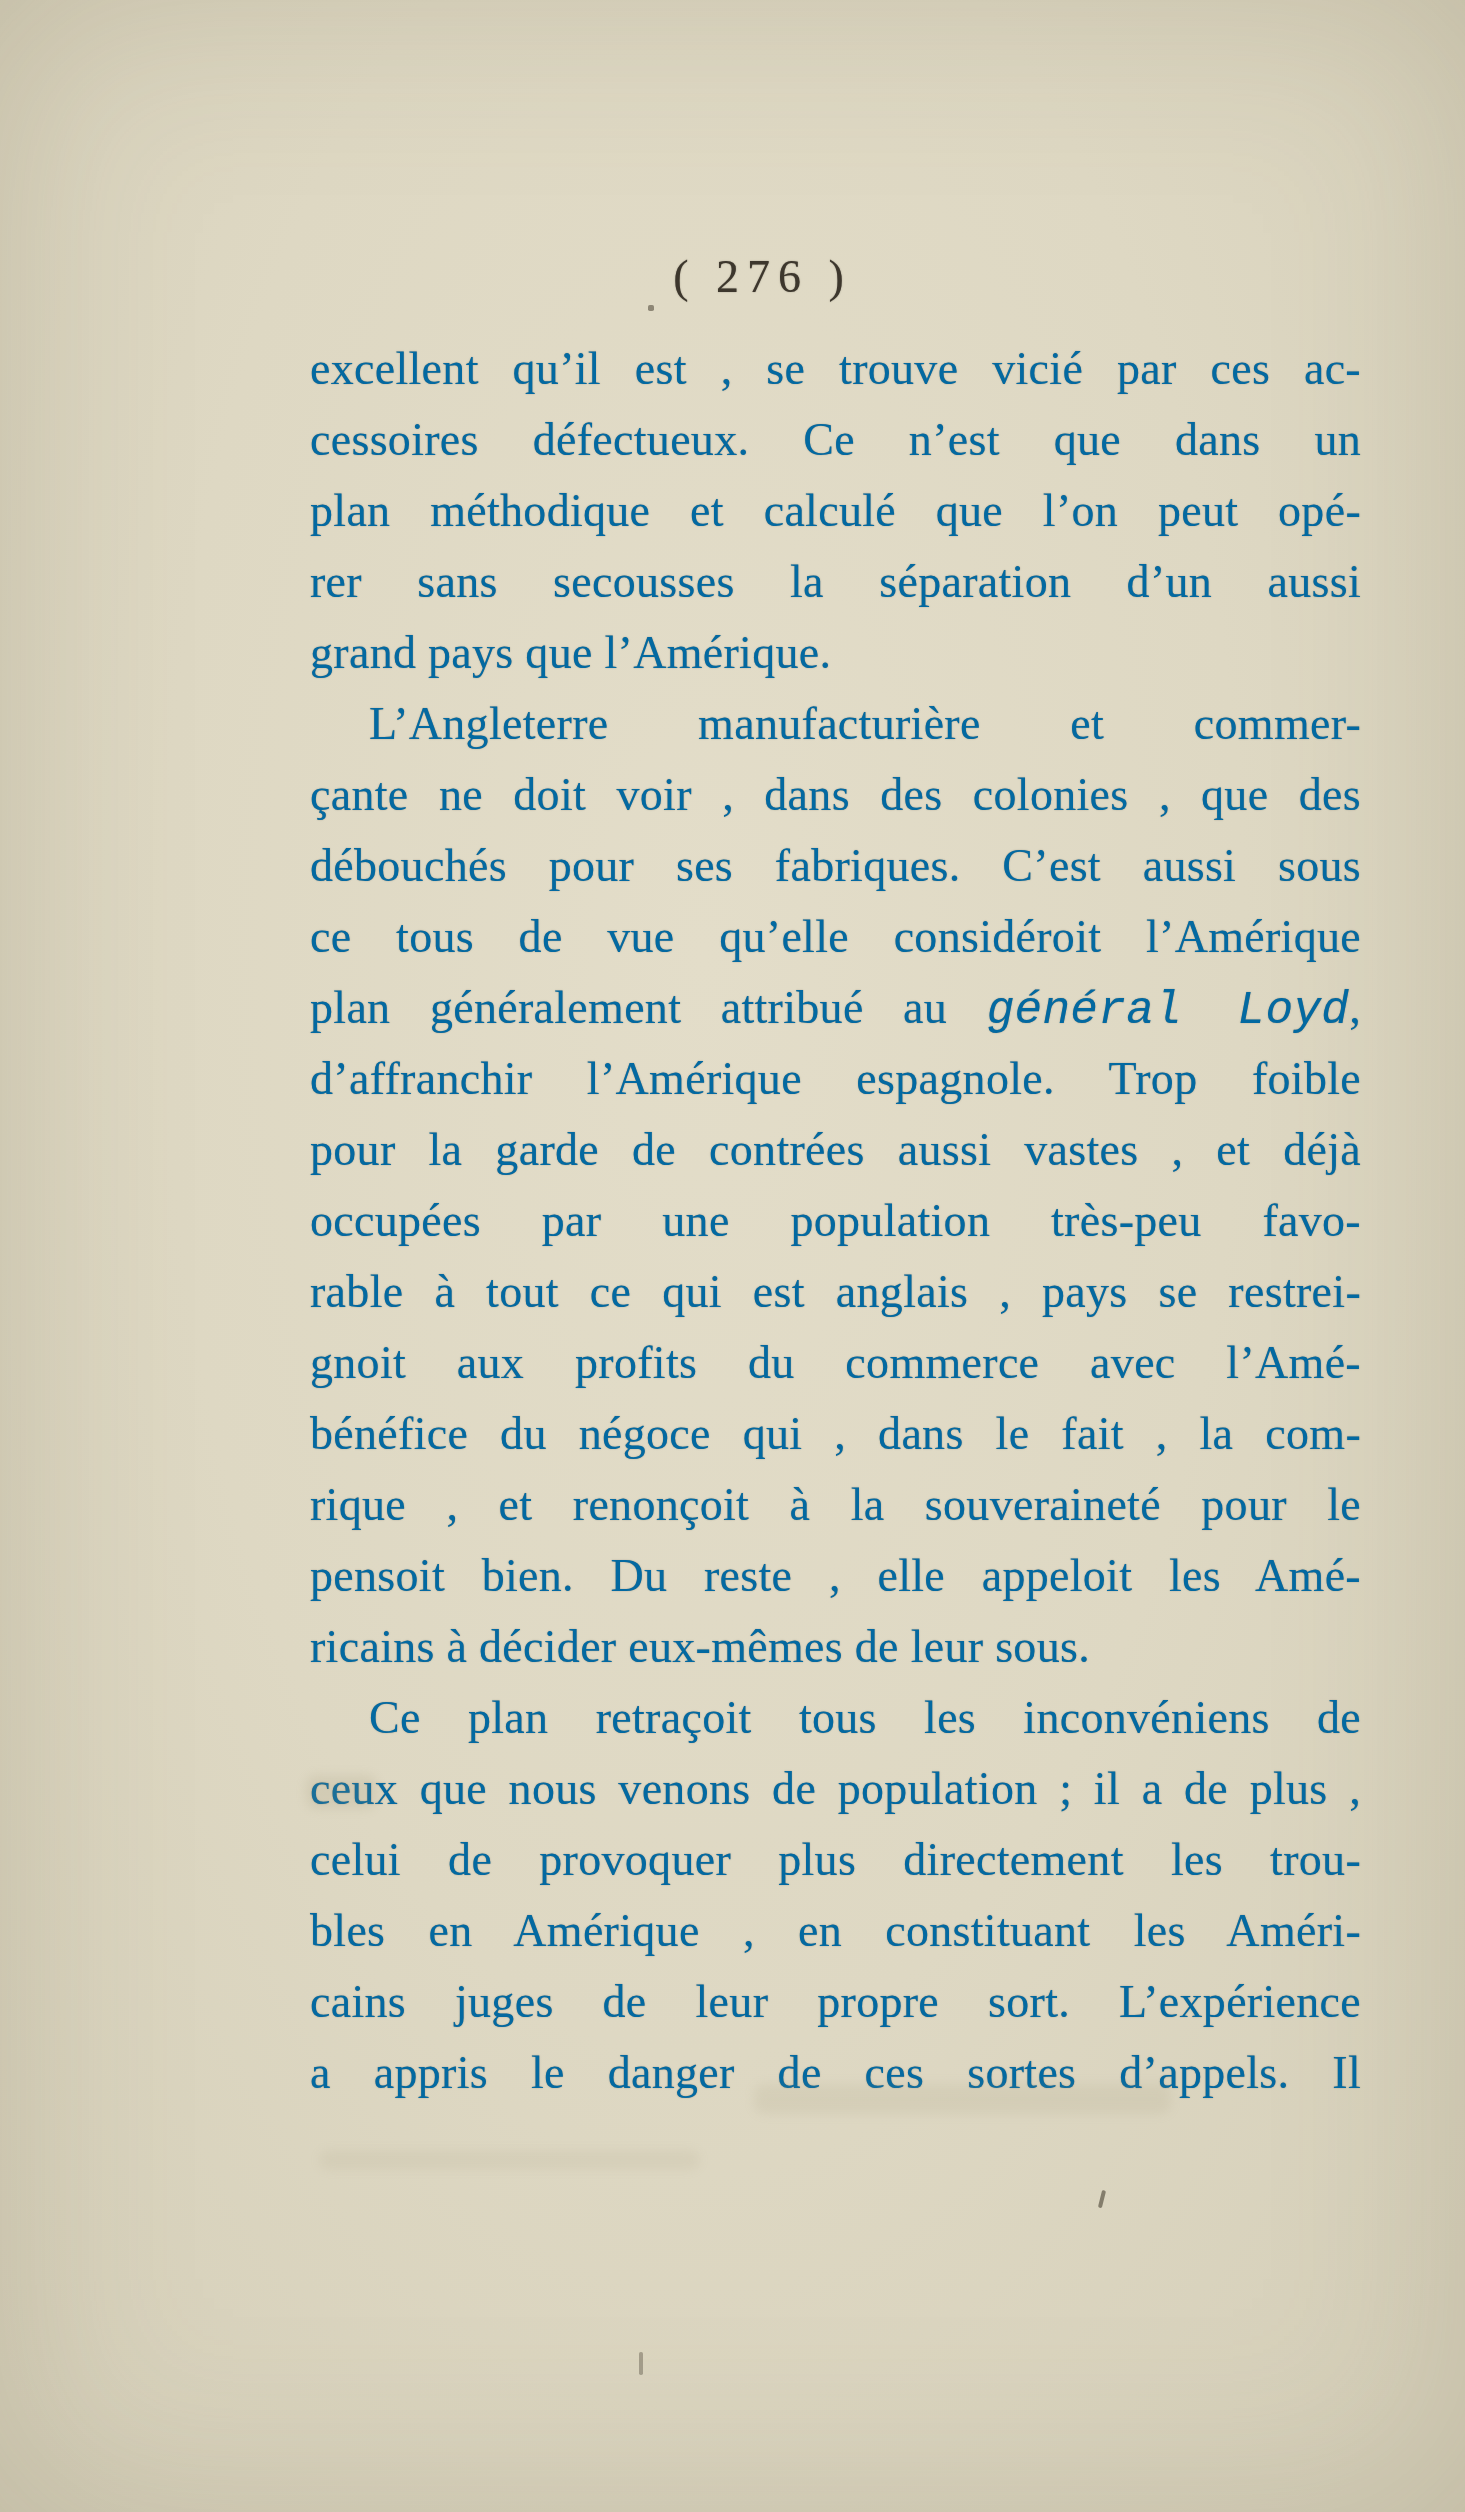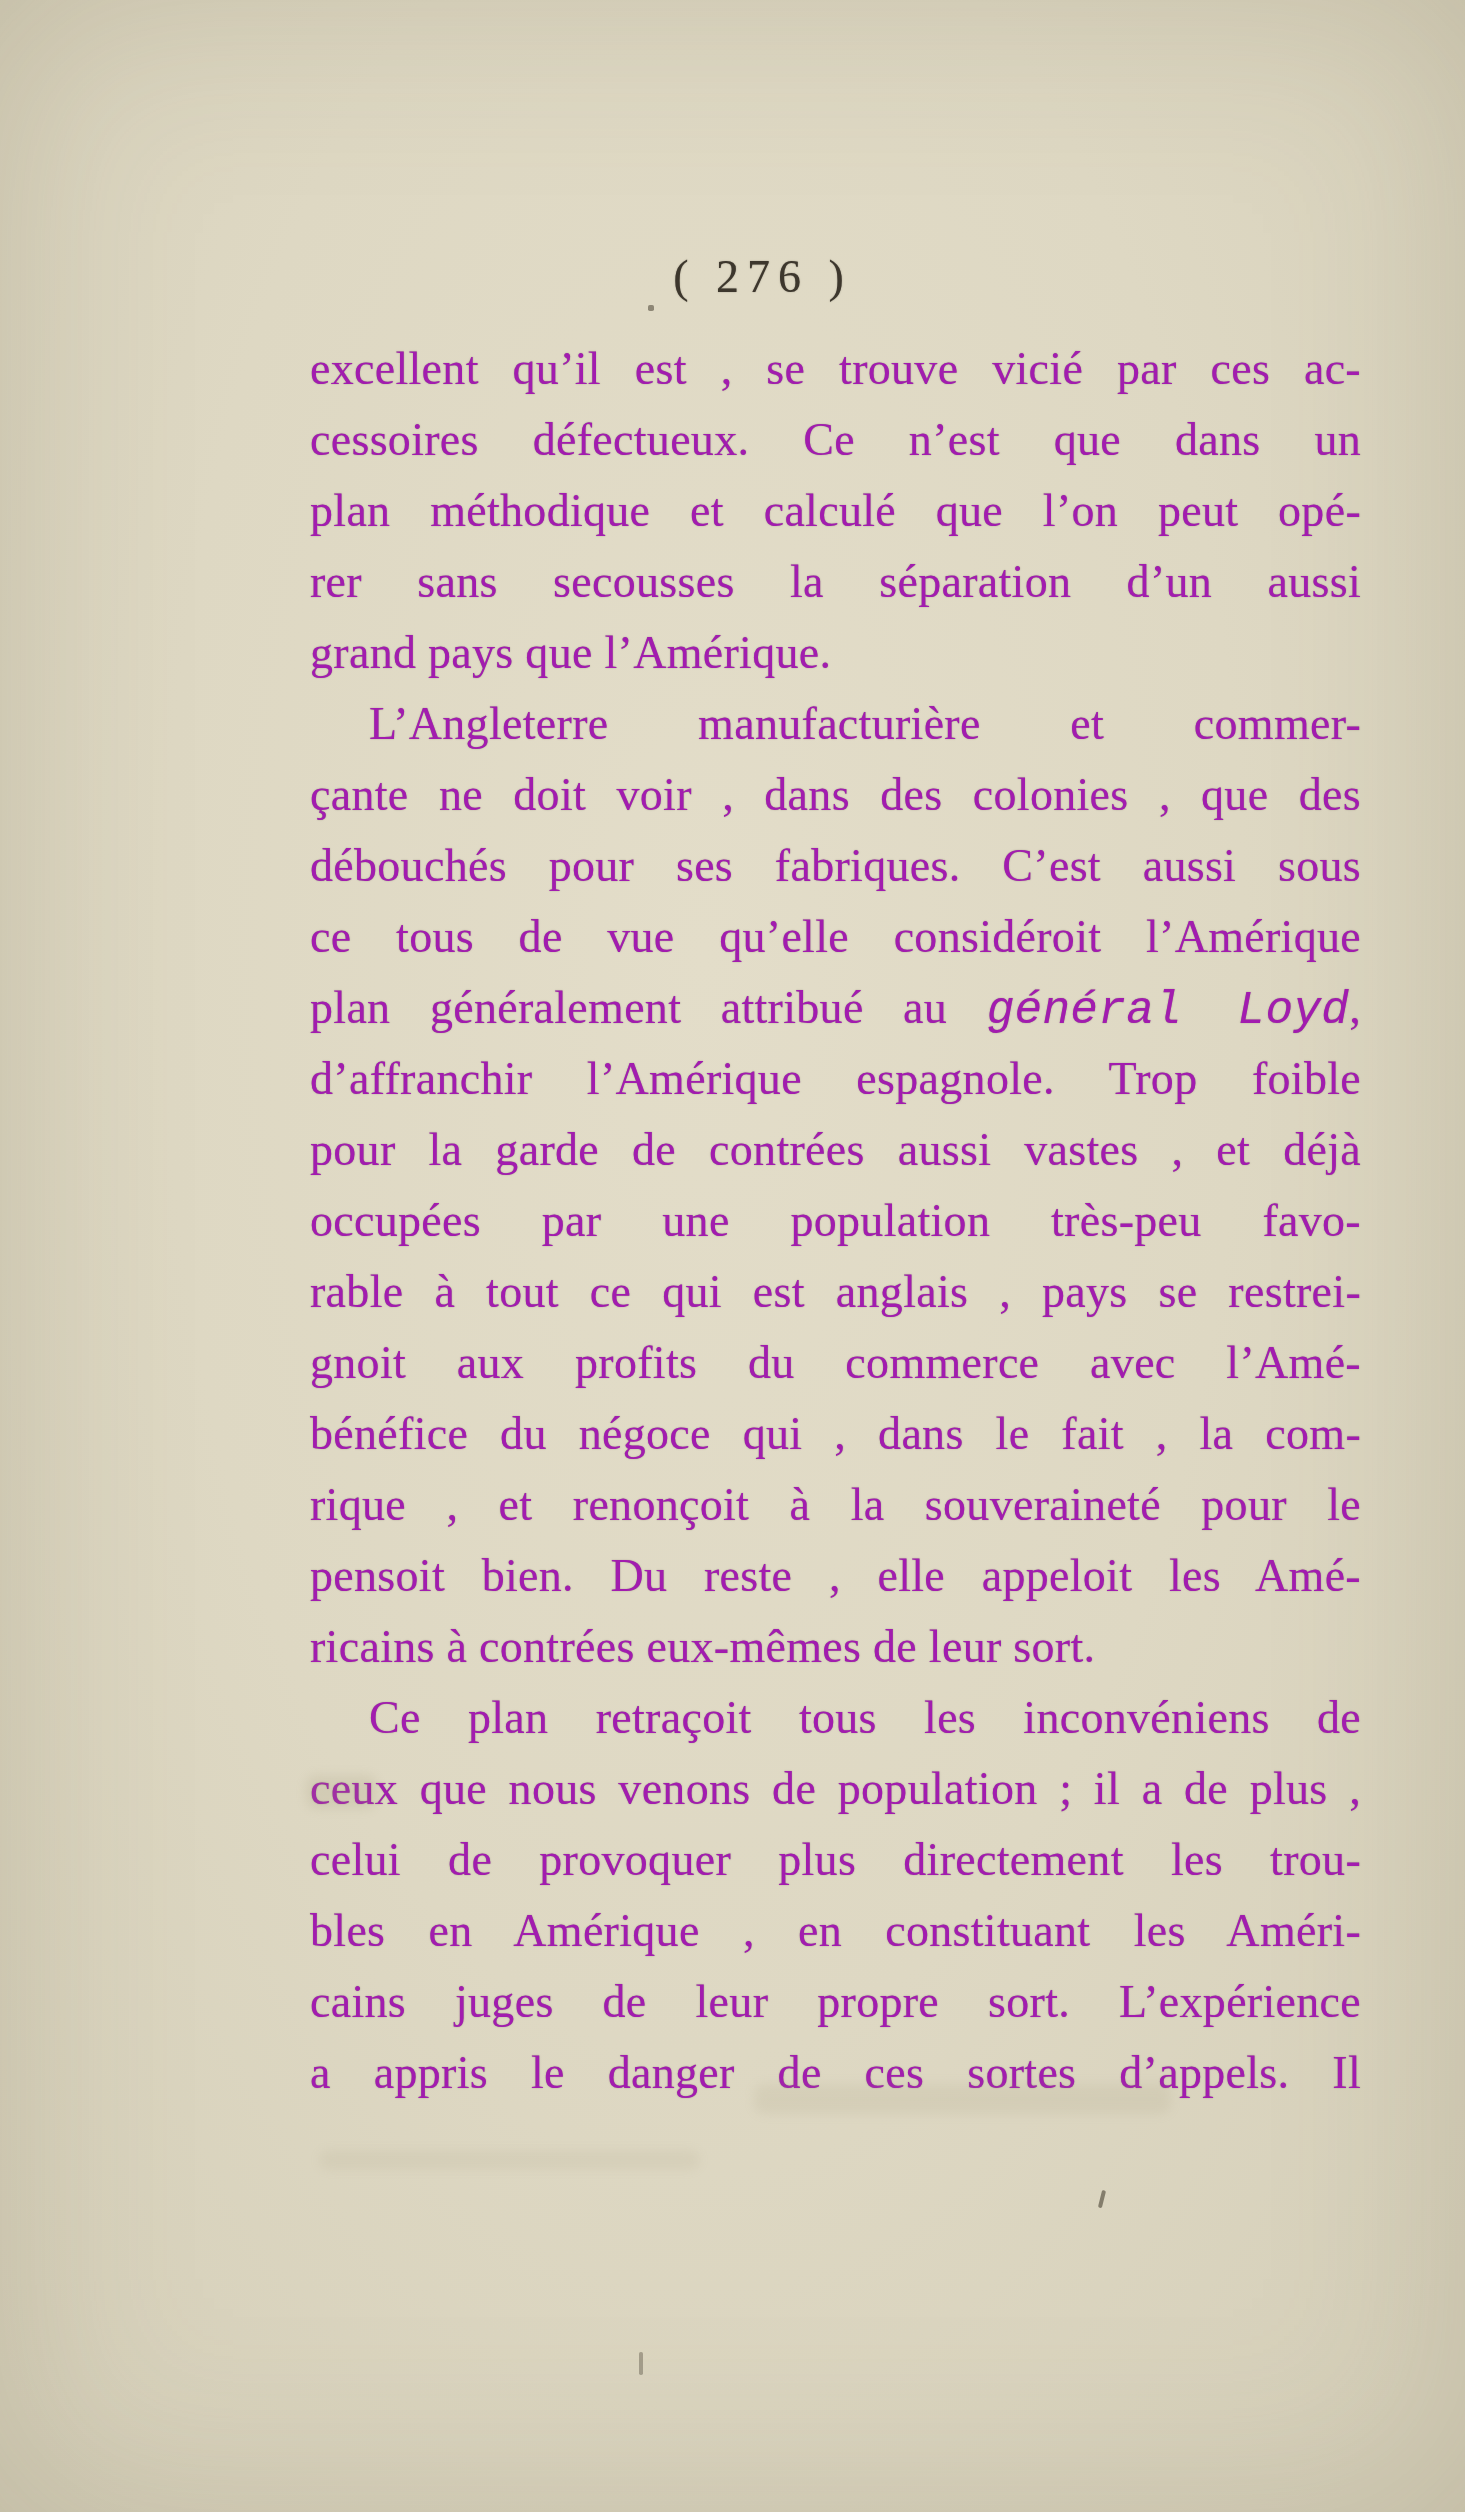--- a/index.html
+++ b/index.html
@@ -22,21 +22,21 @@
     font-size:46px;
     letter-spacing:8px;
     color:#3d372d;
     text-shadow:0 0 1.3px rgba(61,55,45,.55);
   }
   .body-text{
     position:absolute;
     left:310px;top:333px;width:1051px;
     font-size:46px;
     line-height:71px;
-    color:#a21caf;
+    color:#0369a1;
     text-shadow:0 0 1.2px rgba(59,53,43,.5);
     letter-spacing:0.3px;
   }
   .line{
     height:71px;
     text-align:justify;
     text-align-last:justify;
   }
   .line.end{ text-align-last:left; }
   .line.indent{ text-indent:59px; }
@@ -72,21 +72,21 @@
     <div class="line">ce tous de vue qu’elle considéroit l’Amérique</div>
     <div class="line"><span>plan généralement attribué au </span><span class="it">général Loyd</span><span>,</span></div>
     <div class="line">d’affranchir l’Amérique espagnole. Trop foible</div>
     <div class="line">pour la garde de contrées aussi vastes , et déjà</div>
     <div class="line">occupées par une population très-peu favo-</div>
     <div class="line">rable à tout ce qui est anglais , pays se restrei-</div>
     <div class="line">gnoit aux profits du commerce avec l’Amé-</div>
     <div class="line">bénéfice du négoce qui , dans le fait , la com-</div>
     <div class="line">rique , et renonçoit à la souveraineté pour le</div>
     <div class="line">pensoit bien. Du reste , elle appeloit les Amé-</div>
-    <div class="line end">ricains à contrées eux-mêmes de leur sort.</div>
+    <div class="line end">ricains à décider eux-mêmes de leur sous.</div>
     <div class="line indent">Ce plan retraçoit tous les inconvéniens de</div>
     <div class="line">ceux que nous venons de population ; il a de plus ,</div>
     <div class="line">celui de provoquer plus directement les trou-</div>
     <div class="line">bles en Amérique , en constituant les Améri-</div>
     <div class="line">cains juges de leur propre sort. L’expérience</div>
     <div class="line">a appris le danger de ces sortes d’appels. Il</div>
   </div>
 
 <div class="speck" style="left:648px;top:305px;width:6.2px;height:6.2px;opacity:.55;"></div>
 <div class="speck" style="left:1100px;top:2190px;width:3.5px;height:18px;transform:rotate(14deg);opacity:.6;"></div>

